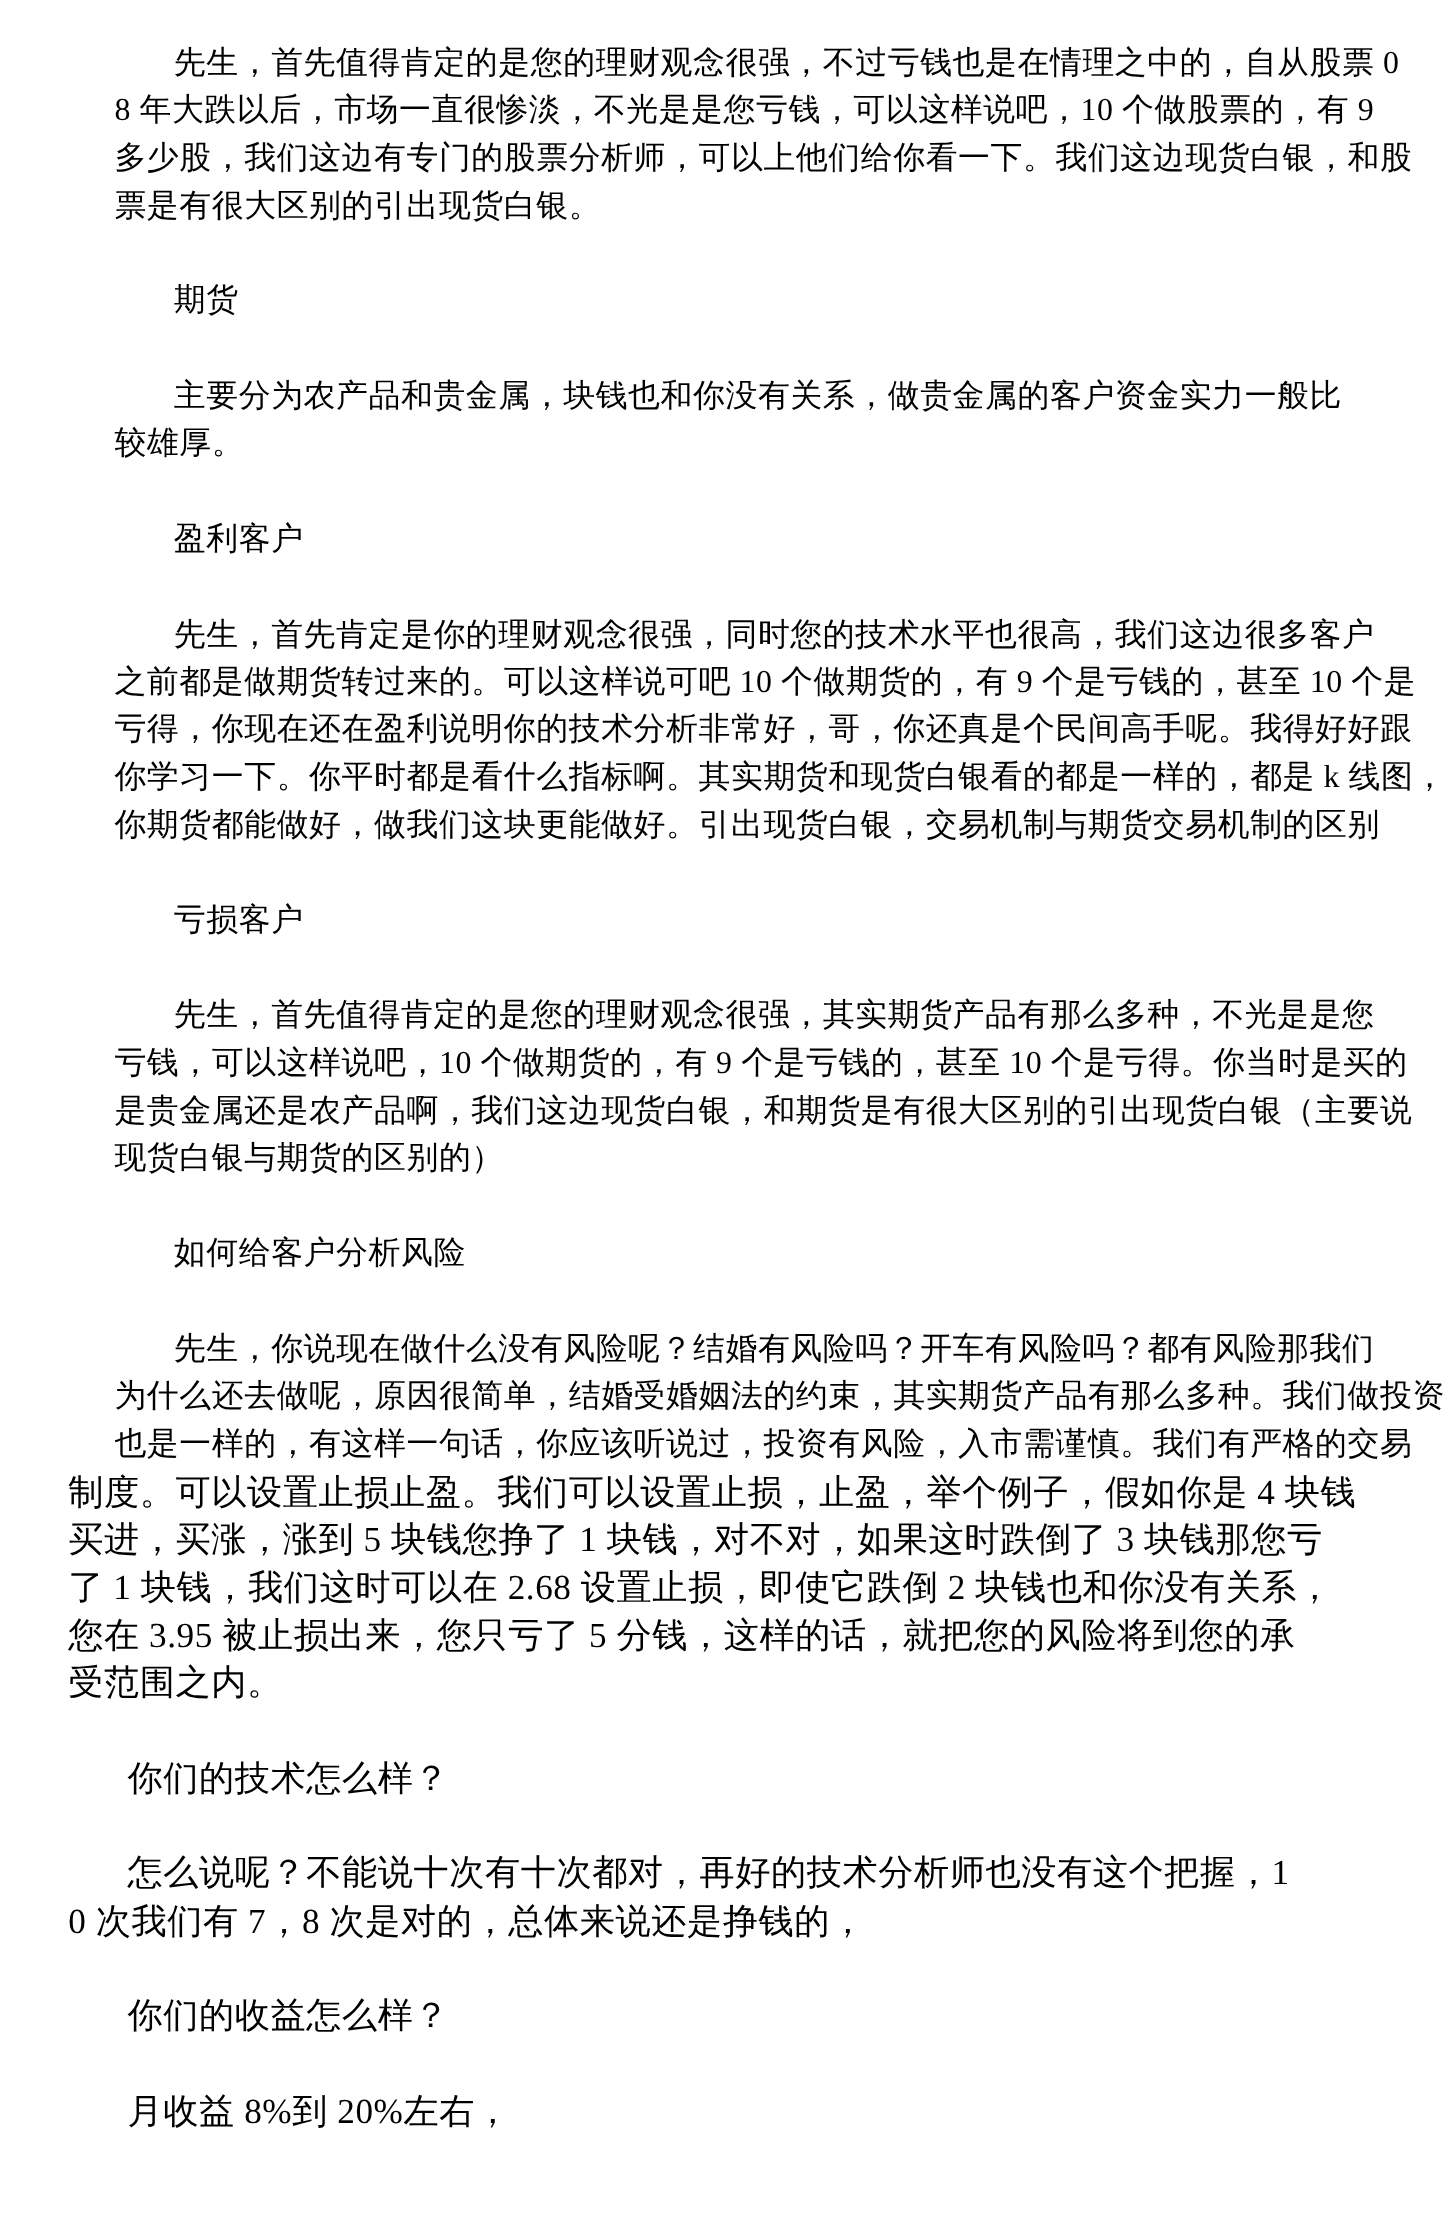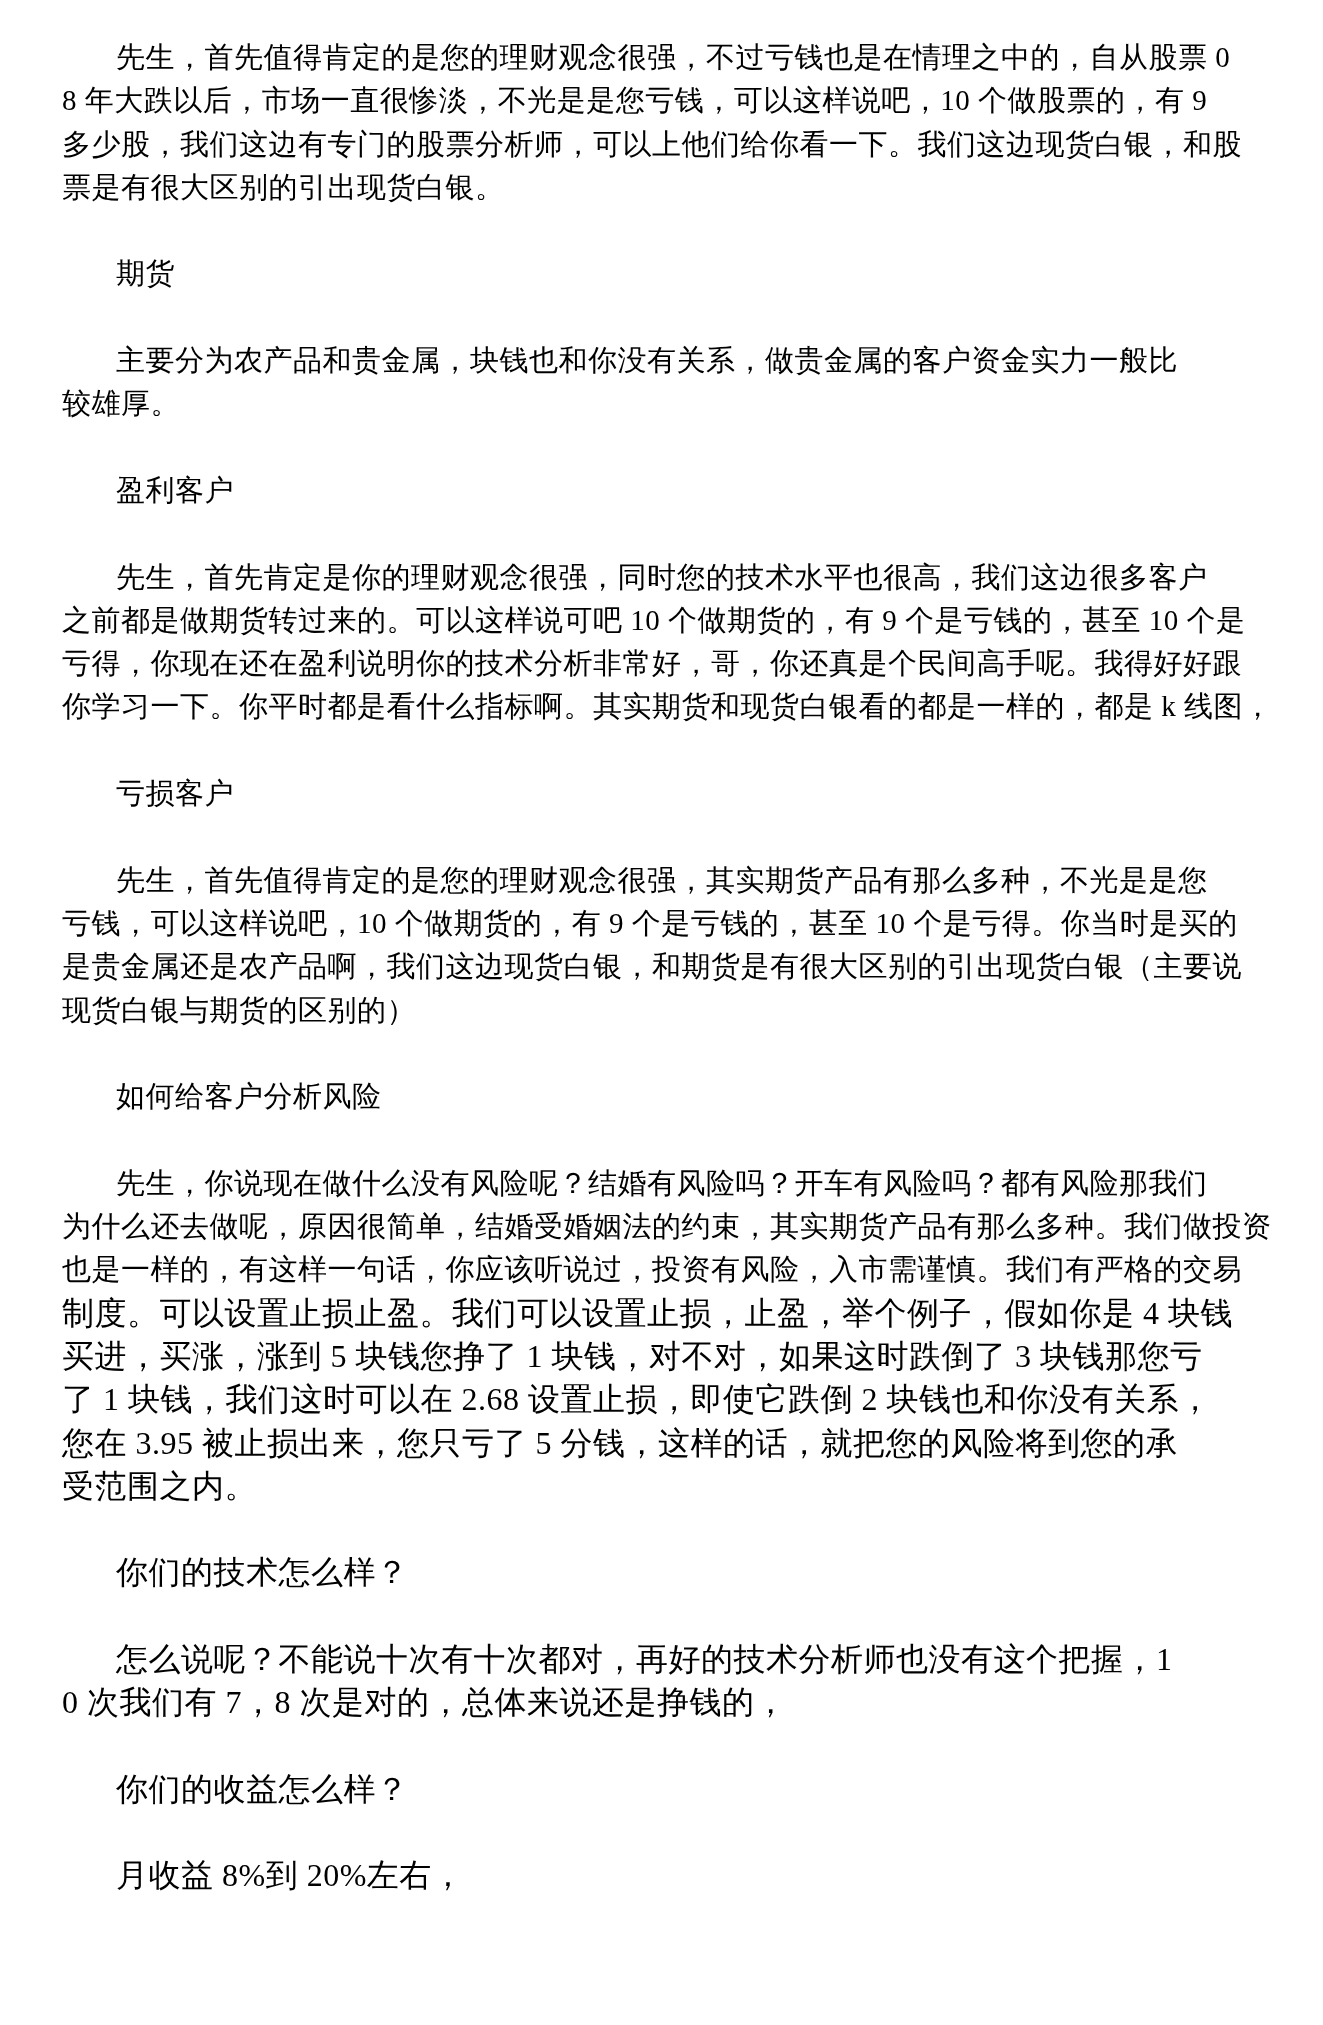--- a/index.html
+++ b/index.html
@@ -13,21 +13,21 @@
   .content{
     padding:36px 58px 0 62px;
     font-family:"Liberation Serif","DejaVu Serif",serif;
     color:#000000;
   }
   .line{
     white-space:pre;
     line-height:43.3px;
     letter-spacing:0.5px;
   }
-  .block.normal .line{font-size:29px;}
+  .block.normal .line{font-size:29px;margin-left:42px;}
   .block.large  .line{font-size:32px;}
   .line.indent{padding-left:54px;}
   .gap{height:43.3px;}
 </style>
 </head>
 <body>
 
 <div class="page">
   <div class="content">
       <div class="block paragraph normal">
@@ -48,20 +48,21 @@
       <div class="gap"></div>
       <div class="block heading normal">
         <div class="line indent">盈利客户</div>
       </div>
       <div class="gap"></div>
       <div class="block paragraph normal">
         <div class="line indent">先生，首先肯定是你的理财观念很强，同时您的技术水平也很高，我们这边很多客户</div>
         <div class="line">之前都是做期货转过来的。可以这样说可吧 10 个做期货的，有 9 个是亏钱的，甚至 10 个是</div>
         <div class="line">亏得，你现在还在盈利说明你的技术分析非常好，哥，你还真是个民间高手呢。我得好好跟</div>
         <div class="line">你学习一下。你平时都是看什么指标啊。其实期货和现货白银看的都是一样的，都是 k 线图，</div>
+        <div class="line">你期货都能做好，做我们这块更能做好。引出现货白银，交易机制与期货交易机制的区别</div>
       </div>
       <div class="gap"></div>
       <div class="block heading normal">
         <div class="line indent">亏损客户</div>
       </div>
       <div class="gap"></div>
       <div class="block paragraph normal">
         <div class="line indent">先生，首先值得肯定的是您的理财观念很强，其实期货产品有那么多种，不光是是您</div>
         <div class="line">亏钱，可以这样说吧，10 个做期货的，有 9 个是亏钱的，甚至 10 个是亏得。你当时是买的</div>
         <div class="line">是贵金属还是农产品啊，我们这边现货白银，和期货是有很大区别的引出现货白银（主要说</div>

